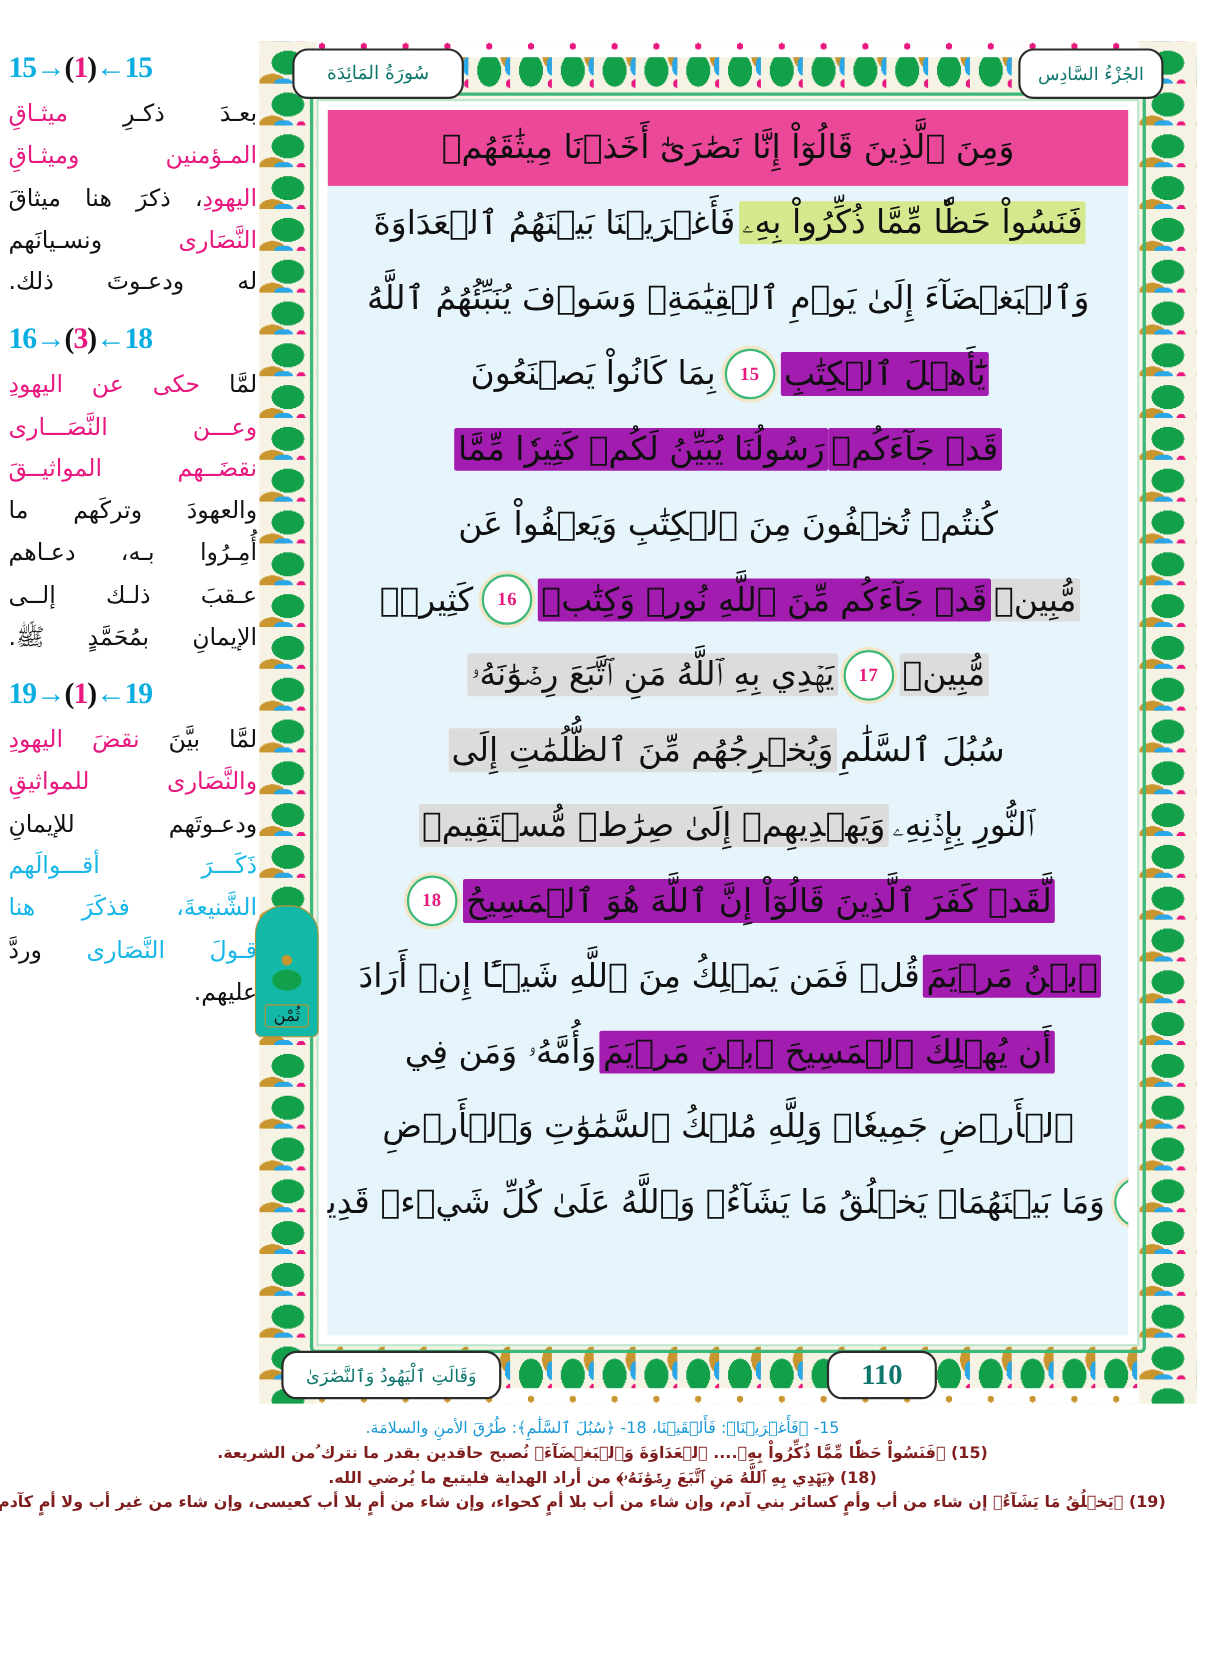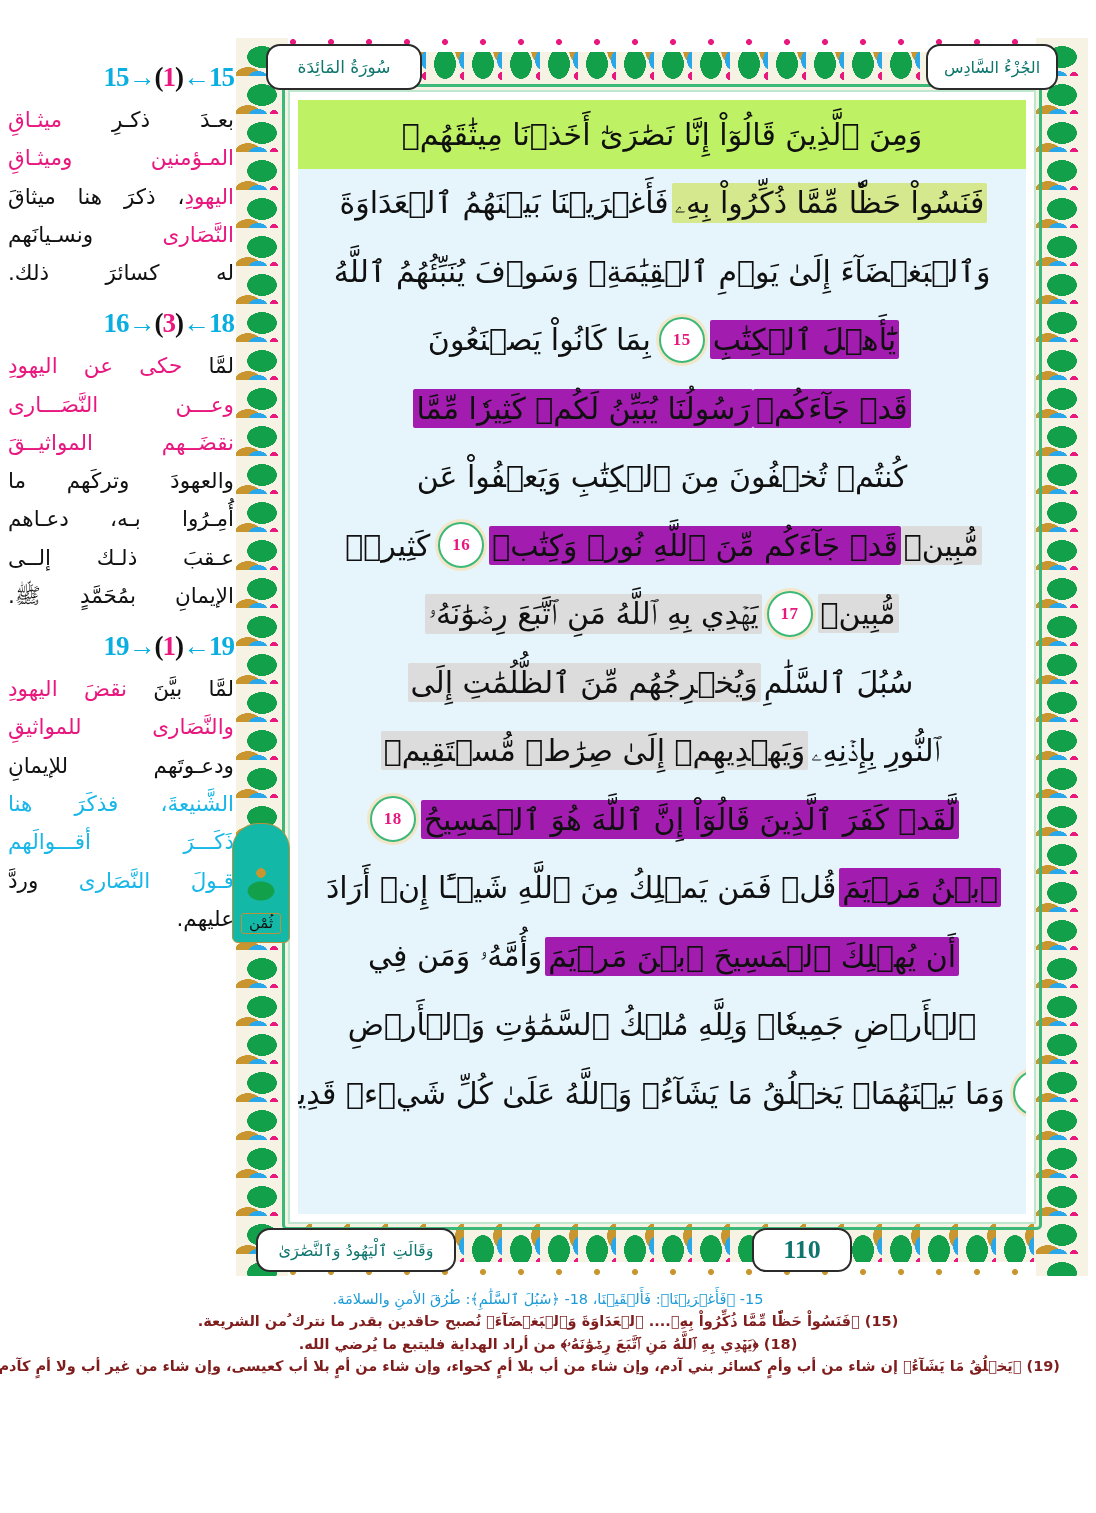--- a/index.html
+++ b/index.html
@@ -10,22 +10,22 @@
   }
   .page{position:absolute;inset:0;}
 
   
   .sidebar{
     position:absolute;left:0;top:46px;width:252px;height:1240px;
     direction:rtl;text-align:right;padding:0 18px 0 8px;box-sizing:border-box;
   }
   .note{margin-bottom:16px;}
   .note-head{
-    text-align:right;font-weight:bold;font-size:27px;letter-spacing:-1px;
-    color:#0aaee0;margin:16px 0 8px 0;white-space:nowrap;
+    text-align:left;font-weight:bold;font-size:27px;letter-spacing:-1px;
+    color:#0aaee0;margin:0 0 8px 0;white-space:nowrap;
     font-family:"Liberation Serif","DejaVu Serif",serif;
   }
   .note-head .paren{color:#111;}
   .note-head .vn{color:#e8187f;}
   .note-head .arrow{color:#0aaee0;font-weight:bold;}
   .note-body{
     font-size:21.5px;line-height:1.78;color:#1a1a1a;
     text-align:justify;text-align-last:justify;word-spacing:1px;
     font-family:"DejaVu Sans",sans-serif;
   }
@@ -129,21 +129,21 @@
     position:relative;height:68.5px;display:flex;align-items:center;
     justify-content:center;direction:rtl;
     font-family:"DejaVu Sans",sans-serif;
     font-size:30px;color:#101010;white-space:nowrap;letter-spacing:0.5px;
   }
   .aline .seg{padding:2px 3px;border-radius:2px;}
   .hl-green{background:#d6e88e;}
   .hl-yellow{background:#a21caf;}
   .hl-gray{background:#dcdcdc;}
   .hl-none{background:transparent;}
-  .row-pink{background:#bef264;}
+  .row-pink{background:#ec4899;}
 
   .ayah{
     display:inline-flex;align-items:center;justify-content:center;
     width:42px;height:42px;margin:0 5px;flex:none;
     font-family:"Liberation Serif",serif;font-weight:bold;font-size:17px;
     color:#e8187f;background:#ffffff;
     border:2px solid #3cb878;border-radius:50%;
     box-shadow:0 0 0 3px #f3e6c8;
   }
 
@@ -163,43 +163,43 @@
 <div class="page">
 
   <div class="sidebar" id="sidebar">
       <div class="note">
         <div class="note-head"><span>15</span><span class="arrow">←</span><span class="paren">(</span><span class="vn">1</span><span class="paren">)</span><span class="arrow">→</span><span>15</span></div>
         <div class="note-body">
           <div><span class="n-blk">بعـدَ ذكـرِ </span><span class="n-pink">ميثـاقِ</span></div>
           <div><span class="n-pink">المـؤمنين وميثـاقِ</span></div>
           <div><span class="n-pink">اليهودِ</span><span class="n-blk">، ذكرَ هنا ميثاقَ</span></div>
           <div><span class="n-pink">النَّصَارى</span><span class="n-blk"> ونسـيانَهم</span></div>
-          <div><span class="n-blk">له كسائرَ ذلك.</span></div>
+          <div><span class="n-blk">له ودعـوتَ ذلك.</span></div>
         </div>
       </div>
       <div class="note">
         <div class="note-head"><span>18</span><span class="arrow">←</span><span class="paren">(</span><span class="vn">3</span><span class="paren">)</span><span class="arrow">→</span><span>16</span></div>
         <div class="note-body">
           <div><span class="n-blk">لمَّا </span><span class="n-pink">حكى عن اليهودِ</span></div>
           <div><span class="n-pink">وعـــن النَّصَـــارى</span></div>
           <div><span class="n-pink">نقضَــهم المواثيــقَ</span></div>
           <div><span class="n-blk">والعهودَ وتركَهم ما</span></div>
           <div><span class="n-blk">أُمِـرُوا بـه، دعـاهم</span></div>
           <div><span class="n-blk">عـقبَ ذلـك إلــى</span></div>
           <div><span class="n-blk">الإيمانِ بمُحَمَّدٍ ﷺ.</span></div>
         </div>
       </div>
       <div class="note">
         <div class="note-head"><span>19</span><span class="arrow">←</span><span class="paren">(</span><span class="vn">1</span><span class="paren">)</span><span class="arrow">→</span><span>19</span></div>
         <div class="note-body">
           <div><span class="n-blk">لمَّا بيَّنَ </span><span class="n-pink">نقضَ اليهودِ</span></div>
           <div><span class="n-pink">والنَّصَارى للمواثيقِ</span></div>
           <div><span class="n-blk">ودعـوتَهم للإيمانِ</span></div>
+          <div><span class="n-cyan">ذَكَـــرَ أقـــوالَهم</span></div>
           <div><span class="n-cyan">الشَّنيعةَ، فذكَرَ هنا</span></div>
-          <div><span class="n-cyan">ذَكَـــرَ أقـــوالَهم</span></div>
           <div><span class="n-cyan">قـولَ النَّصَارى</span><span class="n-blk"> وردَّ</span></div>
           <div><span class="n-blk">عليهم.</span></div>
         </div>
       </div>
     </div>
 
   <div class="frame">
     <div class="band band-top">
       <div class="motif-h"></div>
       <div class="motif-spikes-top"></div>

